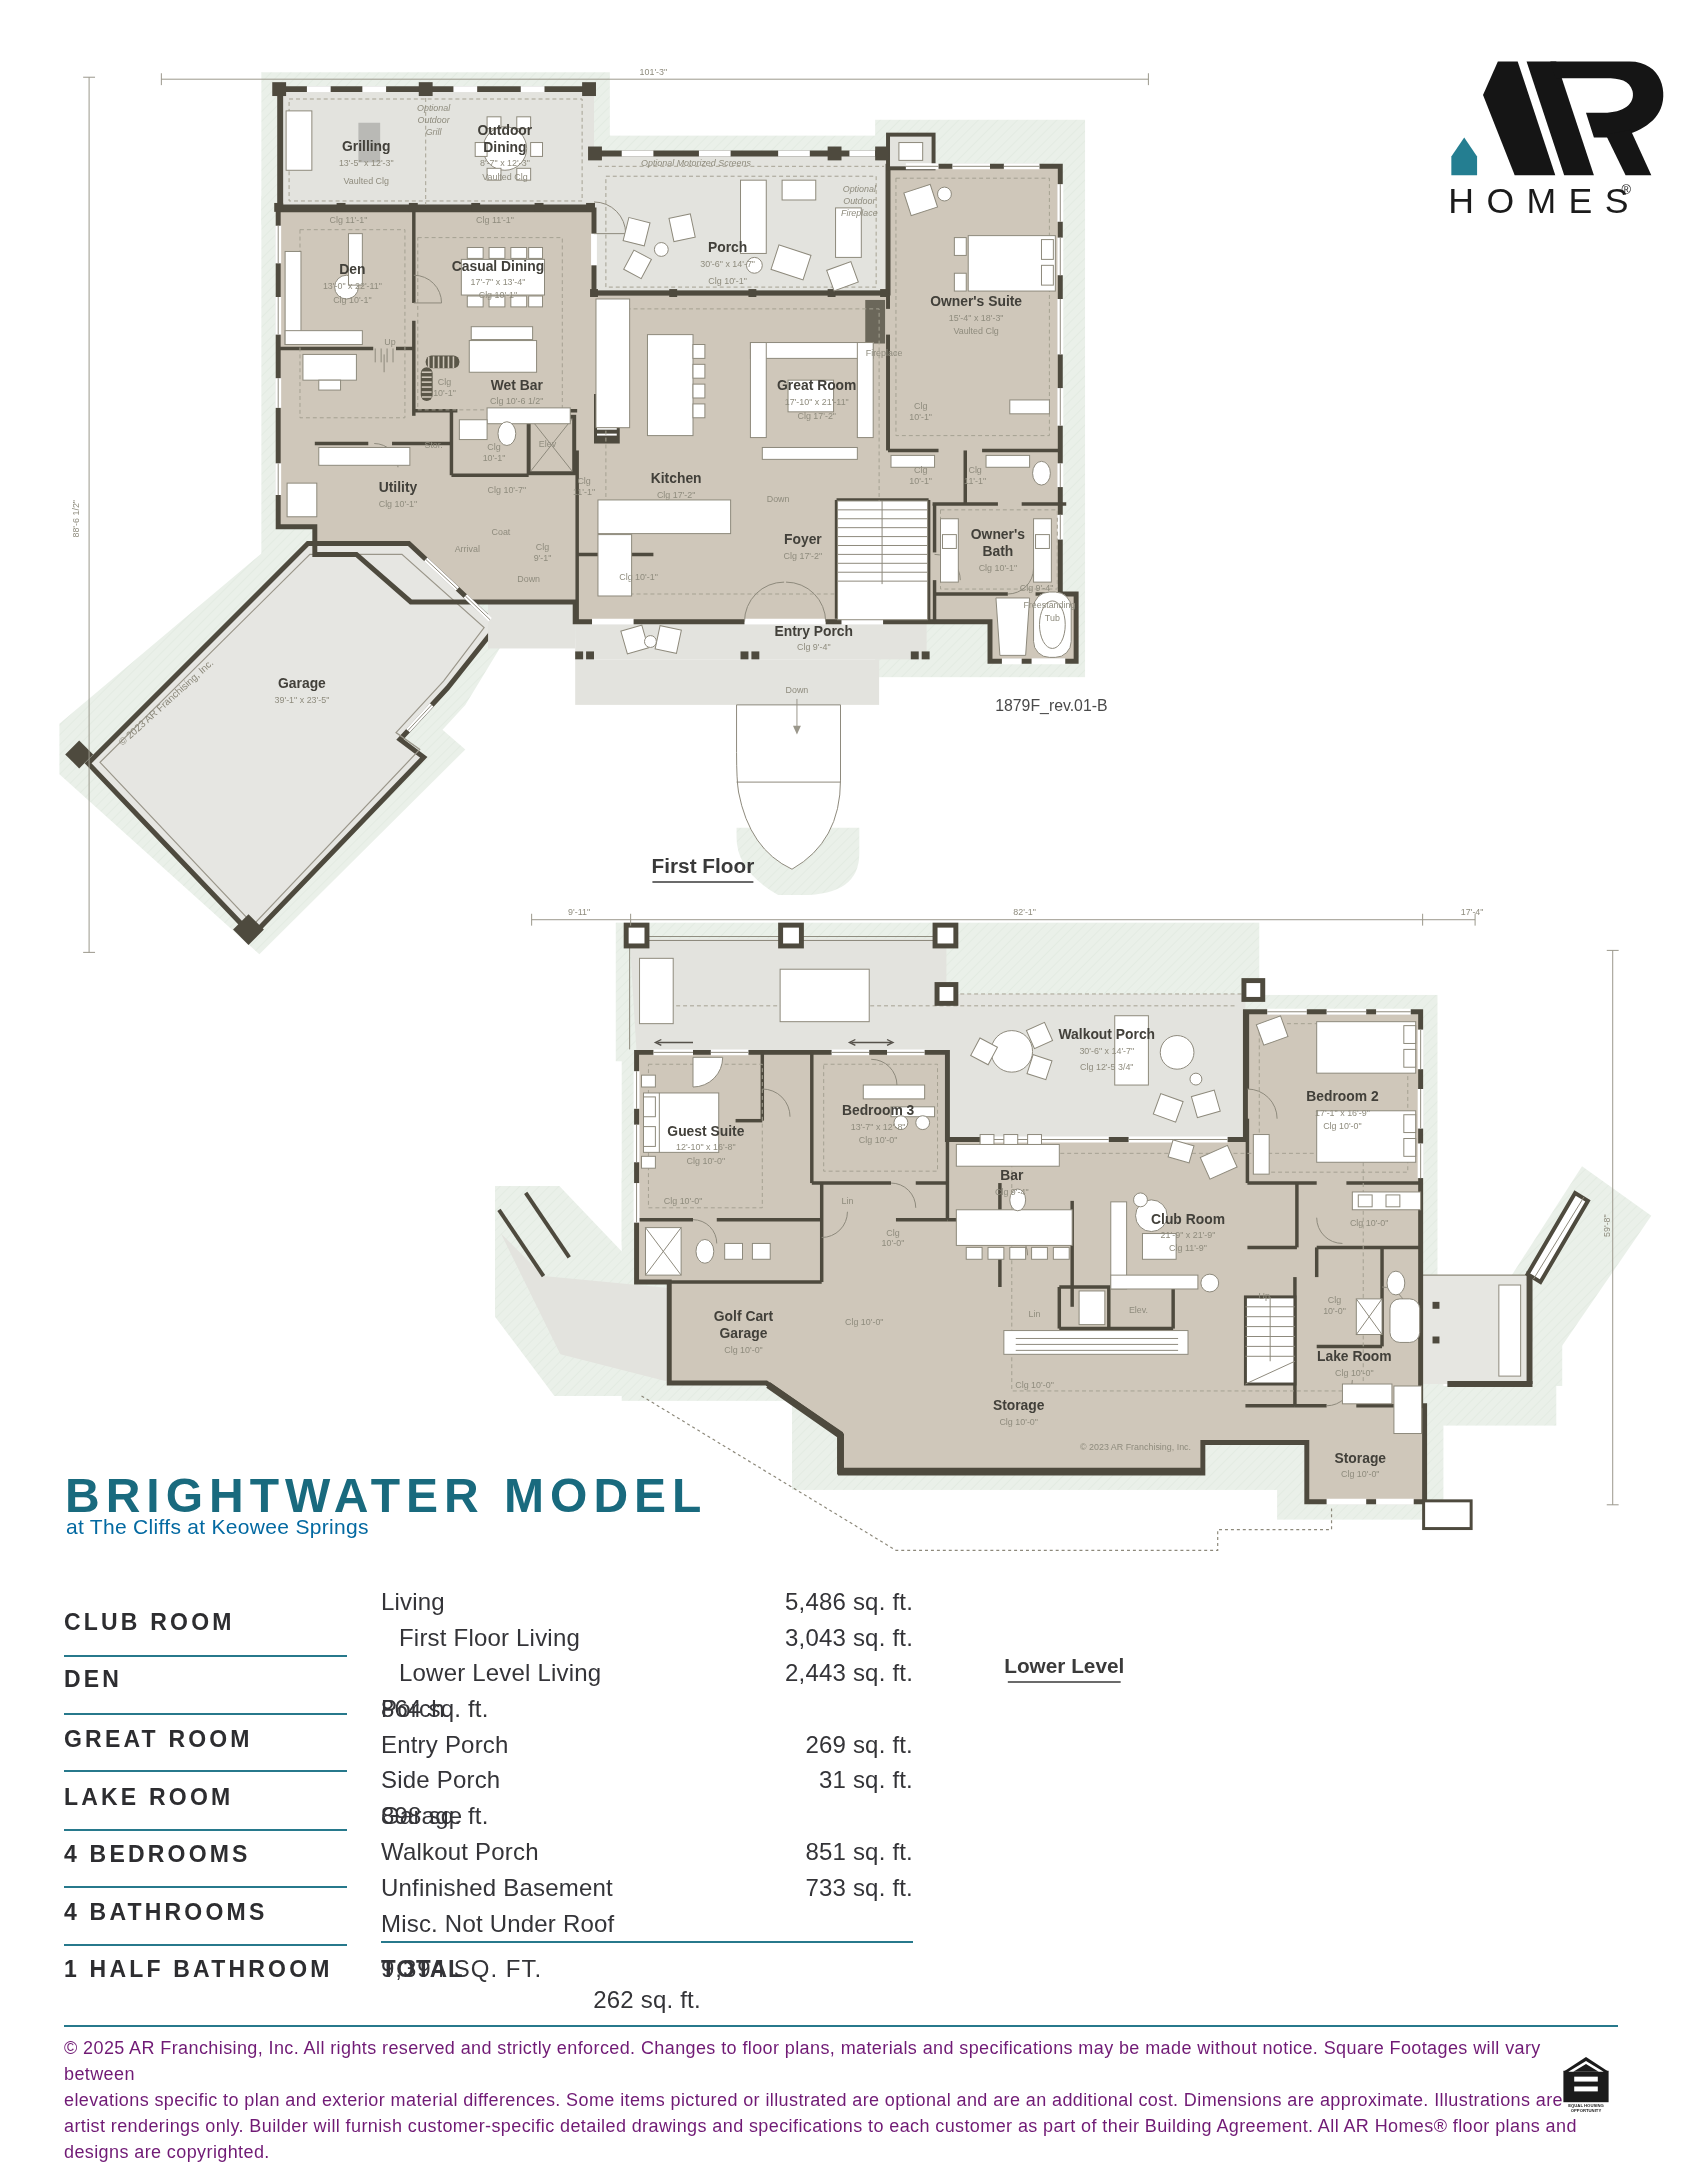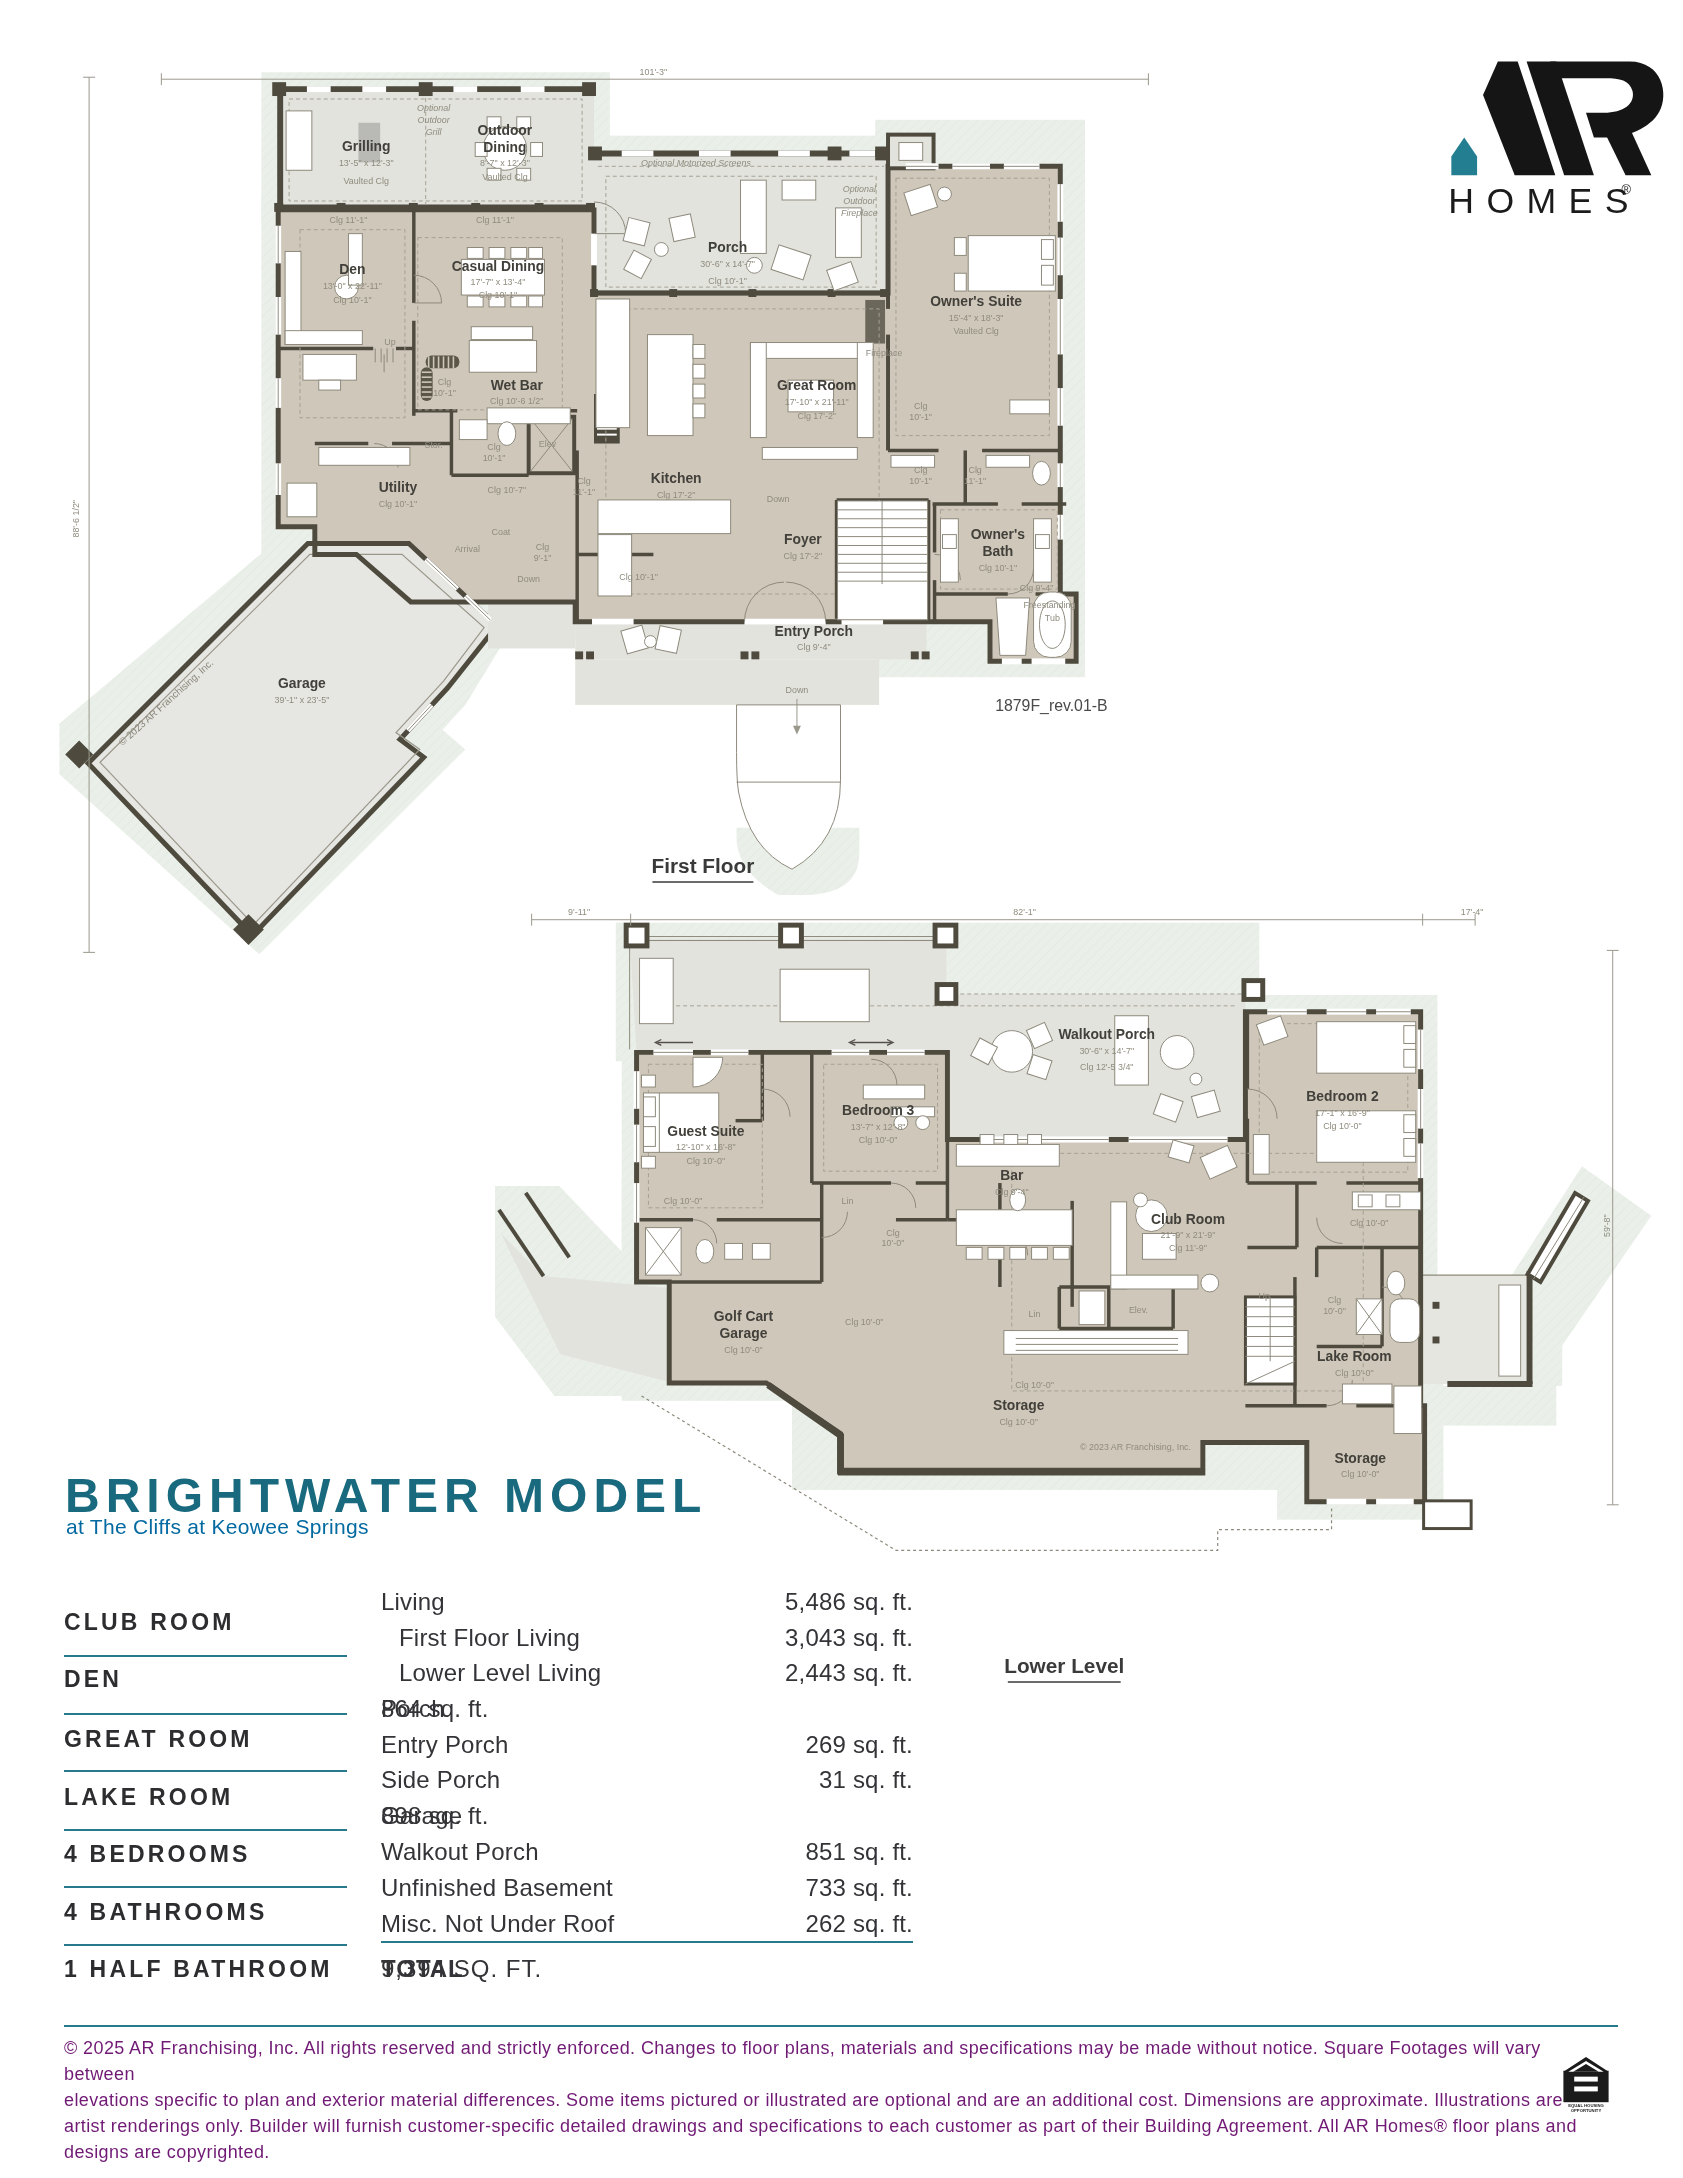--- a/index.html
+++ b/index.html
@@ -876,21 +876,21 @@
 <div class="abs trow" style="left:381px;top:1731px;width:532px;text-align:right">269 sq. ft.</div>
 <div class="abs trow" style="left:381px;top:1766px">Side Porch</div>
 <div class="abs trow" style="left:381px;top:1766px;width:532px;text-align:right">31 sq. ft.</div>
 <div class="abs trow" style="left:381px;top:1802px">Garage</div>
 <div class="abs trow" style="left:381px;top:1802px;width:532px;text-align:left">898 sq. ft.</div>
 <div class="abs trow" style="left:381px;top:1838px">Walkout Porch</div>
 <div class="abs trow" style="left:381px;top:1838px;width:532px;text-align:right">851 sq. ft.</div>
 <div class="abs trow" style="left:381px;top:1874px">Unfinished Basement</div>
 <div class="abs trow" style="left:381px;top:1874px;width:532px;text-align:right">733 sq. ft.</div>
 <div class="abs trow" style="left:381px;top:1910px">Misc. Not Under Roof</div>
-<div class="abs trow" style="left:381px;top:1910px;width:532px;text-align:right">262 sq. ft.</div>
+<div class="abs trow" style="left:381px;top:1986px;width:532px;text-align:center">262 sq. ft.</div>
 <div class="abs" style="left:381px;top:1941px;width:532px;height:2px;background:#27798c"></div>
 <div class="abs trow" style="left:381px;top:1955px;font-weight:bold;letter-spacing:1px">TOTAL</div>
 <div class="abs trow" style="left:381px;top:1955px;width:532px;text-align:left;font-weight:normal;letter-spacing:1px">9,394 SQ. FT.</div>
 
 <div class="abs" style="left:64px;top:2025px;width:1554px;height:2px;background:#27798c"></div>
 
 <div class="abs foot" style="left:64px;top:2035px;width:1544px">© 2025 AR Franchising, Inc. All rights reserved and strictly enforced. Changes to floor plans, materials and specifications may be made without notice. Square Footages will vary between<br>elevations specific to plan and exterior material differences. Some items pictured or illustrated are optional and are an additional cost. Dimensions are approximate. Illustrations are<br>artist renderings only. Builder will furnish customer-specific detailed drawings and specifications to each customer as part of their Building Agreement. All AR Homes® floor plans and<br>designs are copyrighted.</div>
 
 <svg class="abs" style="left:1562px;top:2057px" width="48" height="57" viewBox="0 0 48 58">
 <rect x="1" y="14" width="46" height="32" fill="#1b1b1b"></rect>

